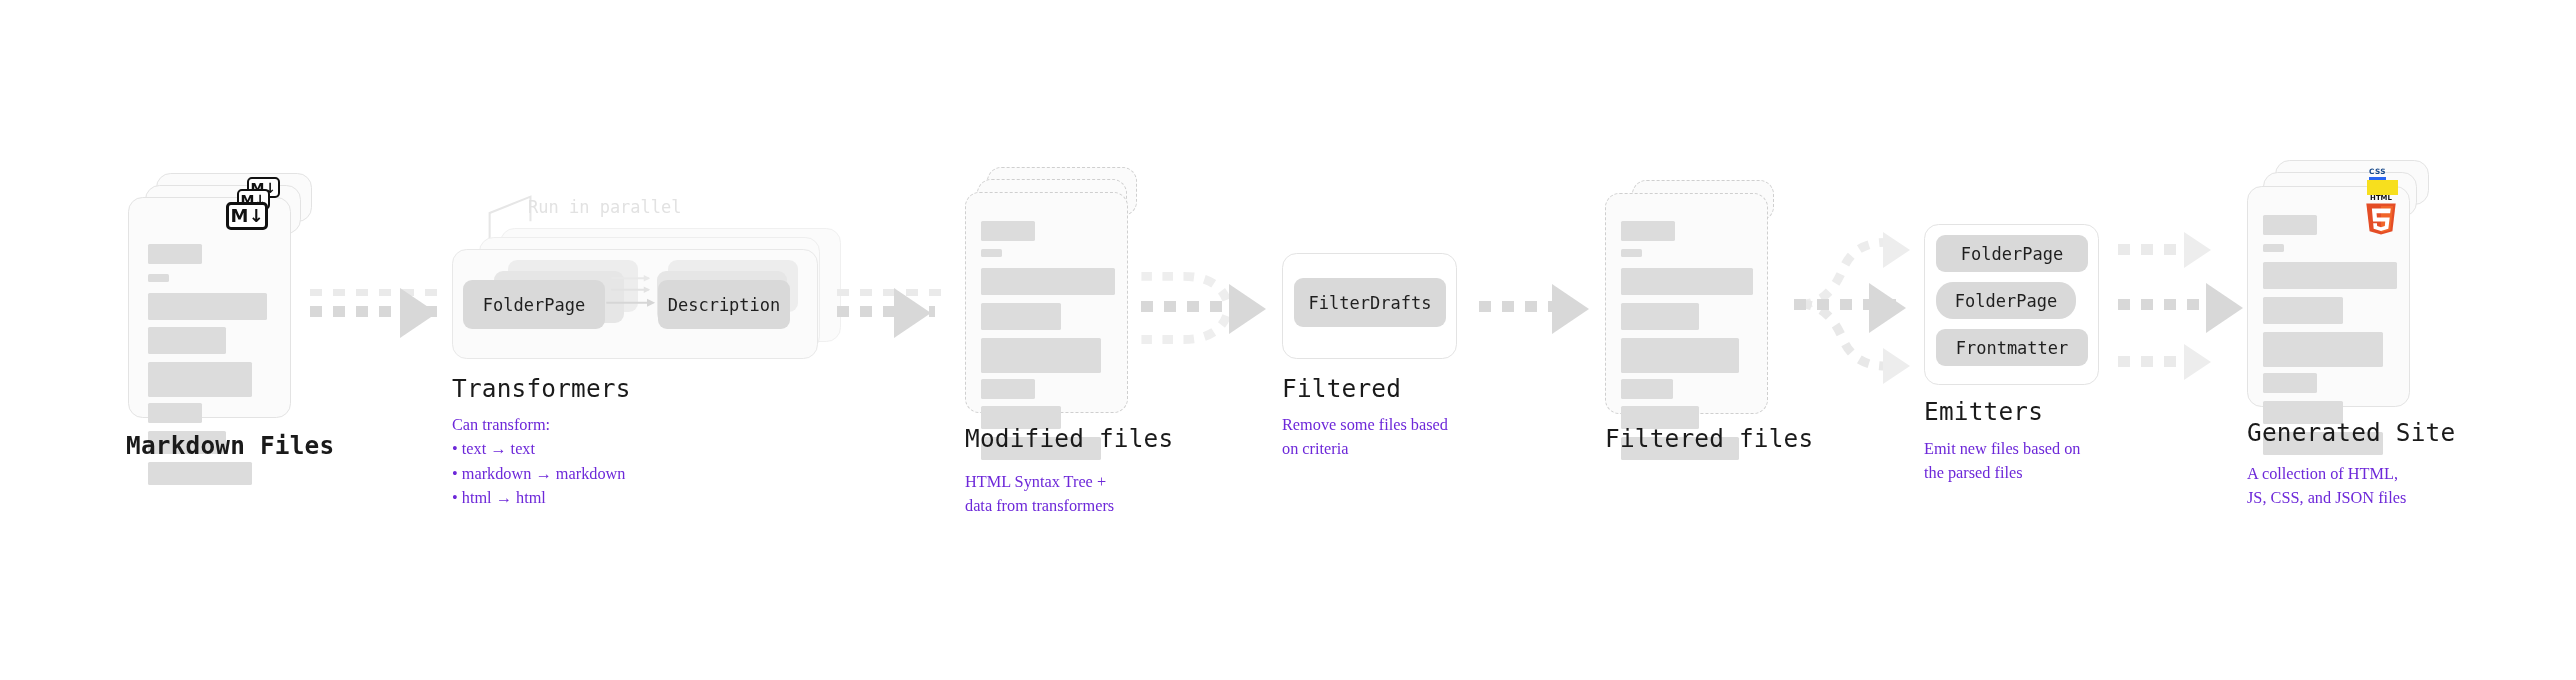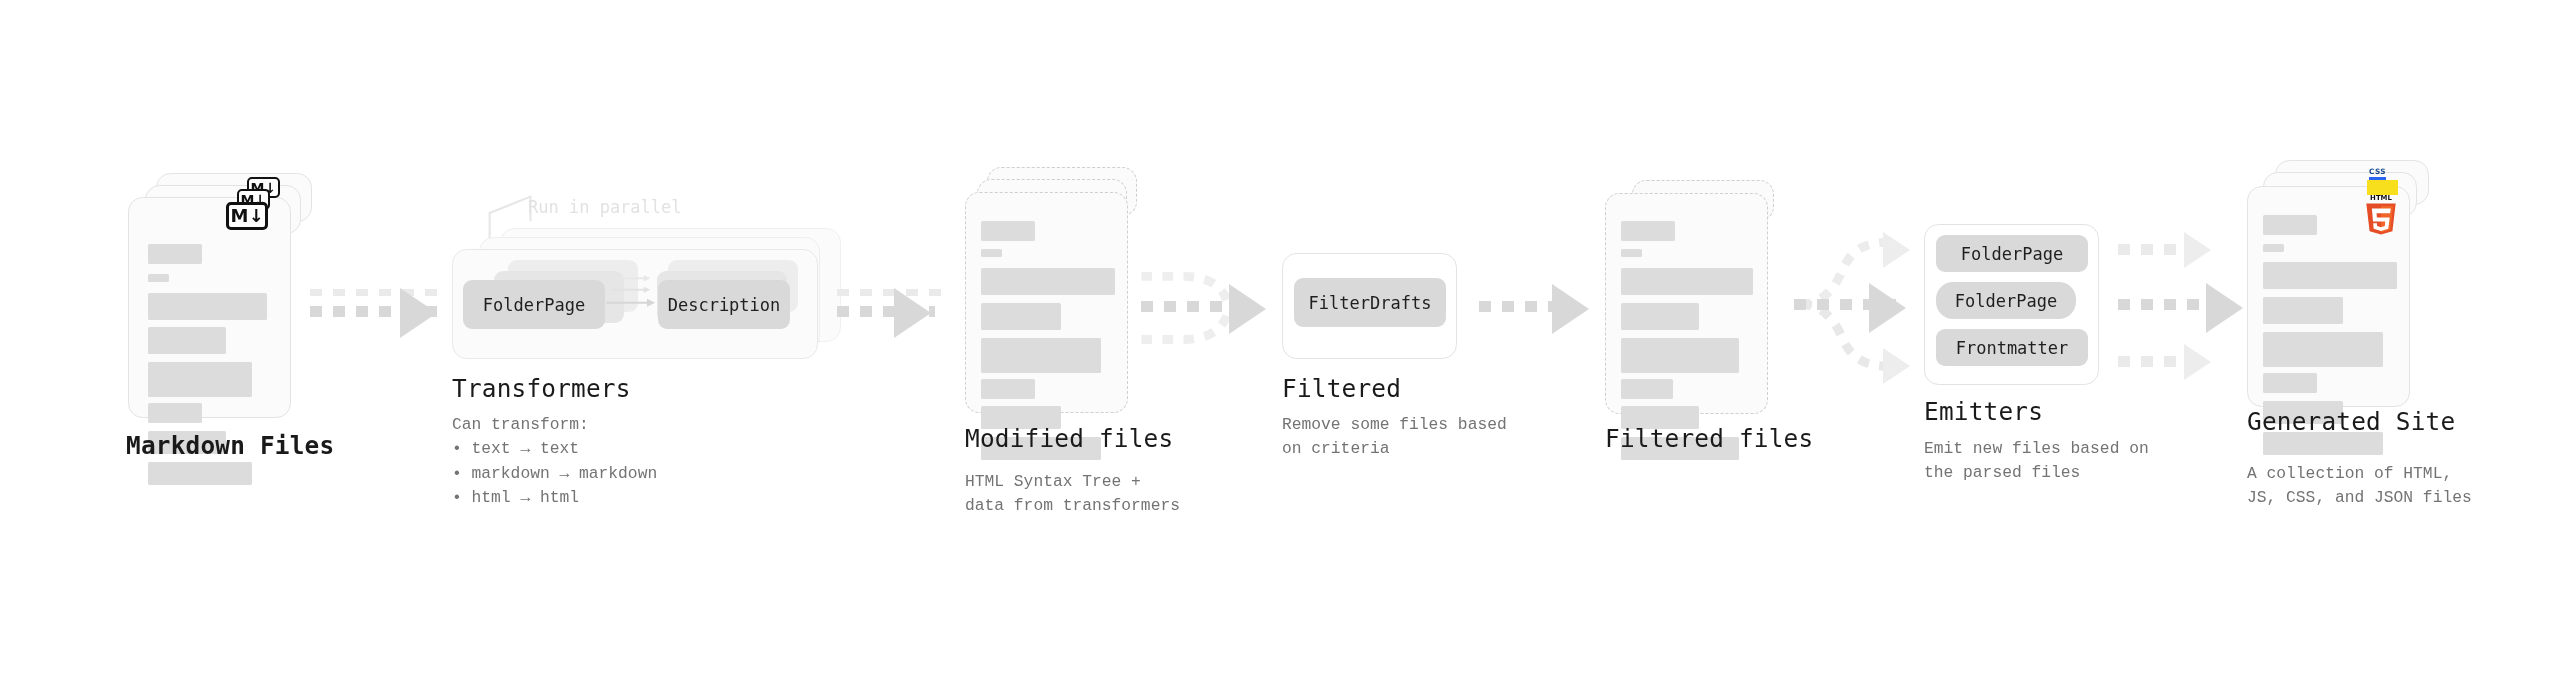--- a/index.html
+++ b/index.html
@@ -43,23 +43,23 @@
     font-size: 24.4px;
     letter-spacing: 0.2px;
     color: #1a1a1a;
     white-space: nowrap;
     font-family: "DejaVu Sans Mono", "Liberation Mono", monospace;
   }
   .subtitle {
     position: absolute;
     font-size: 16.3px;
     line-height: 24.4px;
-    color: #737373;
+    color: #6d28d9;
     white-space: pre-line;
-    font-family: Liberation Mono, monospace;
+    font-family: Liberation Serif, serif;
   }
 
   
   .chip {
     position: absolute;
     background: #d9d9d9;
     border-radius: 9px;
     display: flex;
     align-items: center;
     justify-content: center;
@@ -323,19 +323,19 @@
 
     <div class="line" style="left:2263px; top:215px; width:54px; height:19.5px;"></div>
     <div class="line" style="left:2263px; top:244px; width:21px; height:8.1px;"></div>
     <div class="line" style="left:2263px; top:262px; width:134px; height:27px;"></div>
     <div class="line" style="left:2263px; top:297px; width:80px; height:27px;"></div>
     <div class="line" style="left:2263px; top:332px; width:120px; height:35px;"></div>
     <div class="line" style="left:2263px; top:373px; width:54px; height:19.5px;"></div>
     <div class="line" style="left:2263px; top:401px; width:80px; height:23px;"></div>
     <div class="line" style="left:2263px; top:432px; width:120px; height:23px;"></div>
 
-    <div class="title" style="left:2247px; top:407px;">Generated Site</div>
+    <div class="title" style="left:2247px; top:418px;">Generated Site</div>
     <div class="subtitle" style="left:2247px; top:462px; width:276px;">A collection of HTML,
 JS, CSS, and JSON files</div>
   </div>
 
 </div>
 
 
 </body></html>

